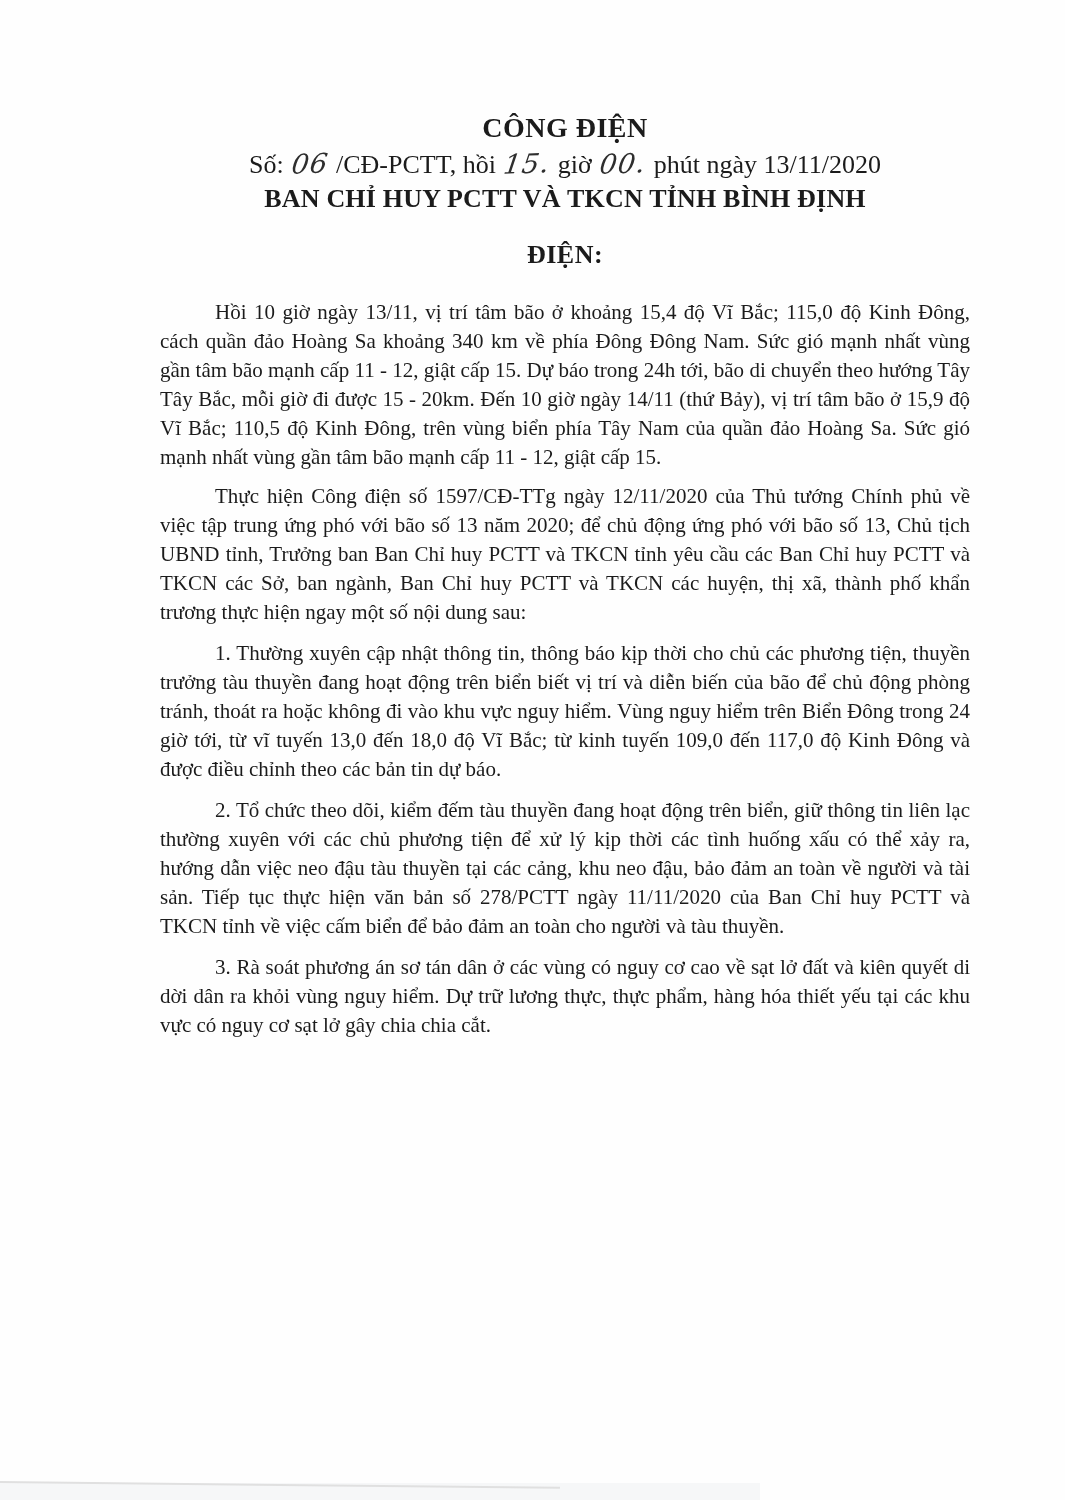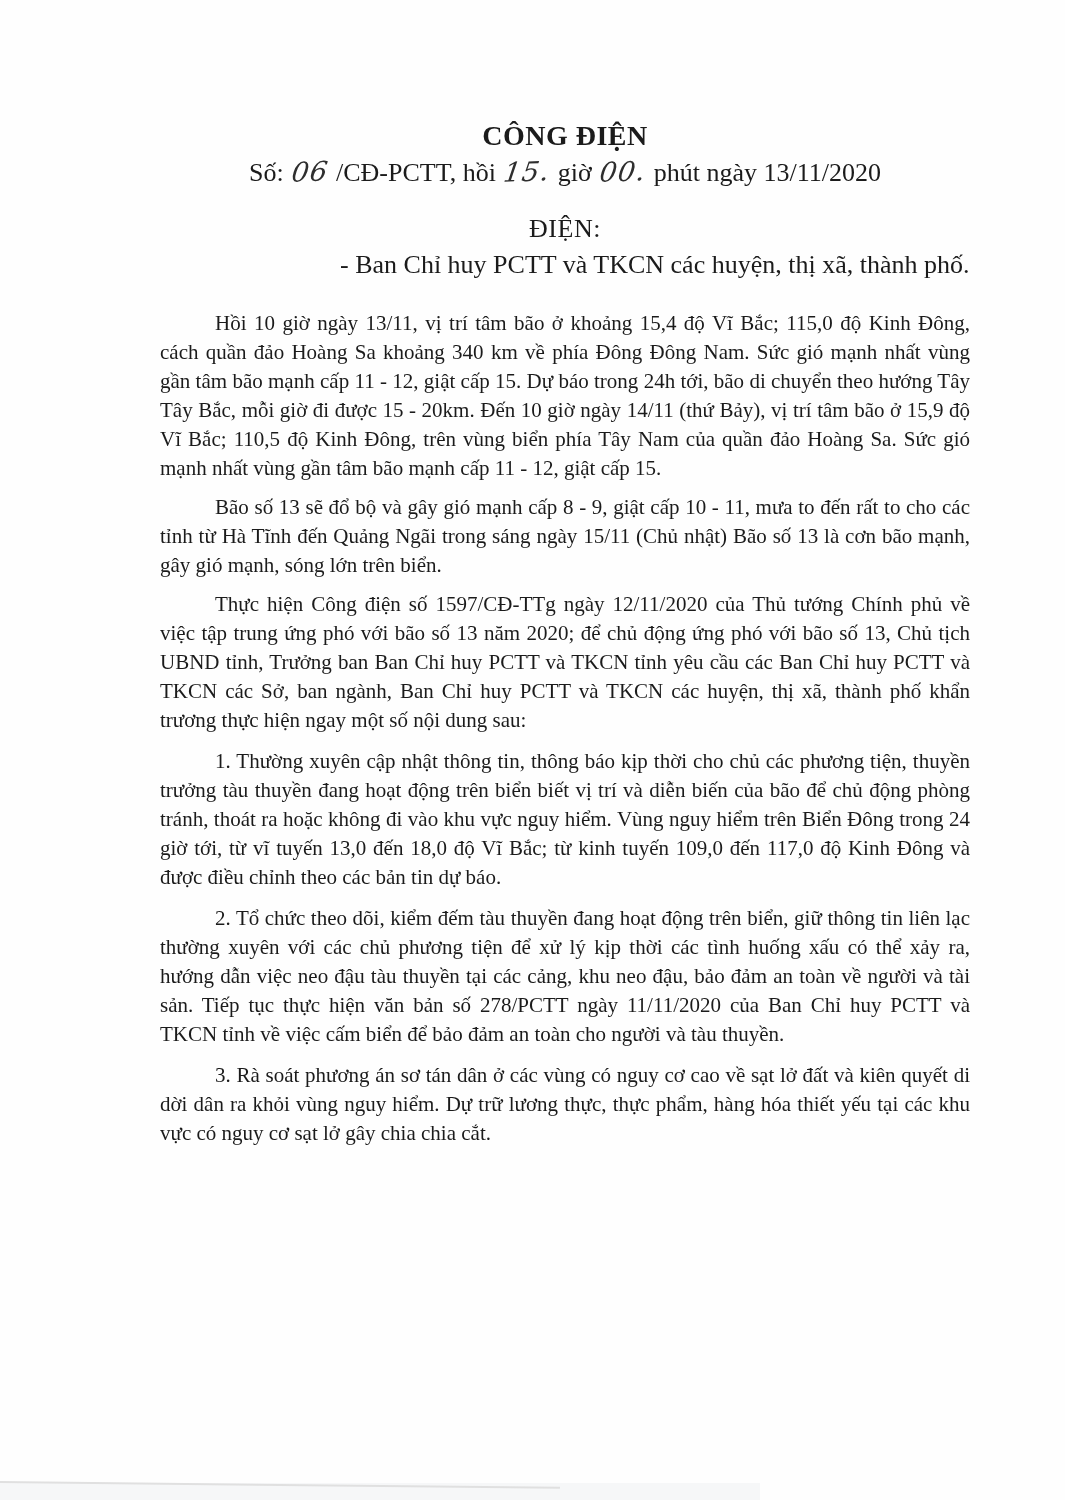--- a/index.html
+++ b/index.html
@@ -19,21 +19,21 @@
   .content {
     position: absolute;
     left: 160px;
     top: 112px;
     width: 810px;
   }
   .doc-header { text-align: center; }
   .doc-title {
     font-size: 28px;
     font-weight: bold;
-    margin: 8px 0 4px 0;
+    margin: 0 0 4px 0;
     letter-spacing: 0.5px;
   }
   .number-line {
     font-size: 26px;
     margin: 0 0 4px 0;
     white-space: nowrap;
   }
   .hw {
     display: inline-block;
     font-family: "DejaVu Serif", serif;
@@ -46,21 +46,21 @@
   }
   .issuer-line {
     font-size: 26px;
     font-weight: bold;
     margin: 2px 0;
     letter-spacing: 0.2px;
   }
   .dien-heading {
     text-align: center;
     font-size: 26px;
-    font-weight: normal;
+    font-weight: bold;
     margin: 26px 0 4px 0;
     letter-spacing: 0.5px;
   }
   .recipients {
     font-size: 26px;
     line-height: 33px;
     padding-left: 180px;
     margin: 0;
   }
   .recipient-item { white-space: nowrap; }
@@ -96,31 +96,30 @@
 <body>
 
 <div class="page">
   <div class="content">
 
     <div class="doc-header">
       <div class="doc-title">CÔNG ĐIỆN</div>
 
       <div class="number-line"><span>Số:</span><span class="hw">06</span><span>/CĐ-PCTT, hồi</span><span class="hw">15.</span><span>giờ</span><span class="hw">00.</span><span>phút ngày 13/11/2020</span></div>
 
+      <div class="issuer-line">BAN CHỈ HUY PCTT VÀ TKCN TỈNH BÌNH ĐỊNH</div>
     </div>
 
     <div class="dien-heading">ĐIỆN:</div>
 
     <div class="recipients">
-      <div class="recipient-item">-  Ban Chỉ huy PCTT và TKCN các huyện, thị xã, thành phố.</div>
     </div>
 
     <div class="body-text">
       <p class="para">Hồi 10 giờ ngày 13/11, vị trí tâm bão ở khoảng 15,4 độ Vĩ Bắc; 115,0 độ Kinh Đông, cách quần đảo Hoàng Sa khoảng 340 km về phía Đông Đông Nam. Sức gió mạnh nhất vùng gần tâm bão mạnh cấp 11 - 12, giật cấp 15. Dự báo trong 24h tới, bão di chuyển theo hướng Tây Tây Bắc, mỗi giờ đi được 15 - 20km. Đến 10 giờ ngày 14/11 (thứ Bảy), vị trí tâm bão ở 15,9 độ Vĩ Bắc; 110,5 độ Kinh Đông, trên vùng biển phía Tây Nam của quần đảo Hoàng Sa. Sức gió mạnh nhất vùng gần tâm bão mạnh cấp 11 - 12, giật cấp 15.</p>
-      <p class="para">Bão số 13 sẽ đổ bộ và gây gió mạnh cấp 8 - 9, giật cấp 10 - 11, mưa to đến rất to cho các tỉnh từ Hà Tĩnh đến Quảng Ngãi trong sáng ngày 15/11 (Chủ nhật) Bão số 13 là cơn bão mạnh, gây gió mạnh, sóng lớn trên biển.</p>
       <p class="para">Thực hiện Công điện số 1597/CĐ-TTg ngày 12/11/2020 của Thủ tướng Chính phủ về việc tập trung ứng phó với bão số 13 năm 2020; để chủ động ứng phó với bão số 13, Chủ tịch UBND tỉnh, Trưởng ban Ban Chỉ huy PCTT và TKCN tỉnh yêu cầu các Ban Chỉ huy PCTT và TKCN các Sở, ban ngành, Ban Chỉ huy PCTT và TKCN các huyện, thị xã, thành phố khẩn trương thực hiện ngay một số nội dung sau:</p>
       <p class="para numbered">1. Thường xuyên cập nhật thông tin, thông báo kịp thời cho chủ các phương tiện, thuyền trưởng tàu thuyền đang hoạt động trên biển biết vị trí và diễn biến của bão để chủ động phòng tránh, thoát ra hoặc không đi vào khu vực nguy hiểm. Vùng nguy hiểm trên Biển Đông trong 24 giờ tới, từ vĩ tuyến 13,0 đến 18,0 độ Vĩ Bắc; từ kinh tuyến 109,0 đến 117,0 độ Kinh Đông và được điều chỉnh theo các bản tin dự báo.</p>
       <p class="para numbered">2. Tổ chức theo dõi, kiểm đếm tàu thuyền đang hoạt động trên biển, giữ thông tin liên lạc thường xuyên với các chủ phương tiện để xử lý kịp thời các tình huống xấu có thể xảy ra, hướng dẫn việc neo đậu tàu thuyền tại các cảng, khu neo đậu, bảo đảm an toàn về người và tài sản. Tiếp tục thực hiện văn bản số 278/PCTT ngày 11/11/2020 của Ban Chỉ huy PCTT và TKCN tỉnh về việc cấm biển để bảo đảm an toàn cho người và tàu thuyền.</p>
       <p class="para numbered">3. Rà soát phương án sơ tán dân ở các vùng có nguy cơ cao về sạt lở đất và kiên quyết di dời dân ra khỏi vùng nguy hiểm. Dự trữ lương thực, thực phẩm, hàng hóa thiết yếu tại các khu vực có nguy cơ sạt lở gây chia chia cắt.</p>
     </div>
 
   </div>
 
   <div class="scan-shade"></div>
   <div class="scan-edge-line"></div>

